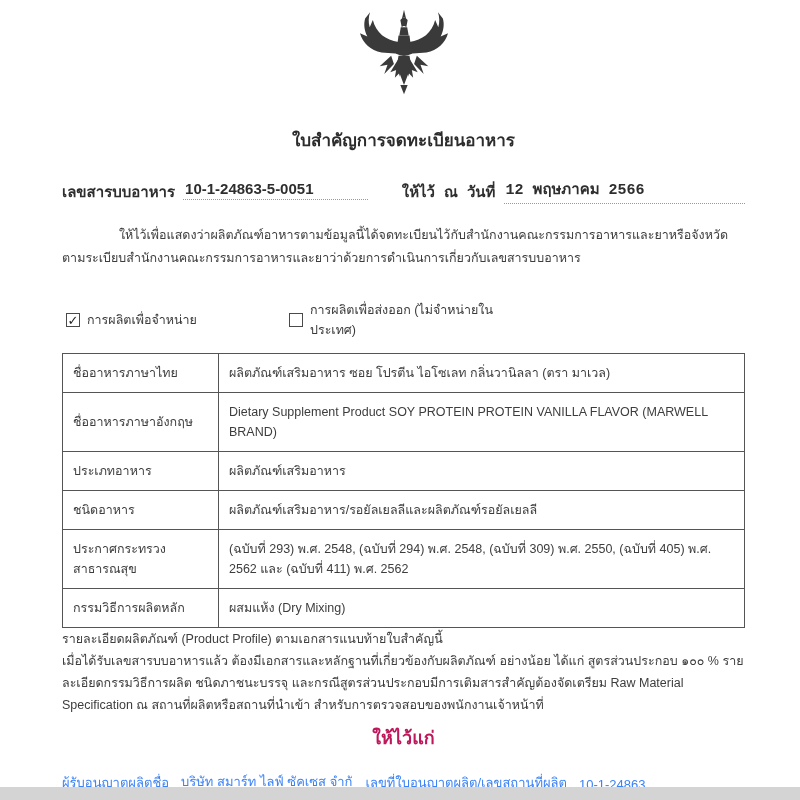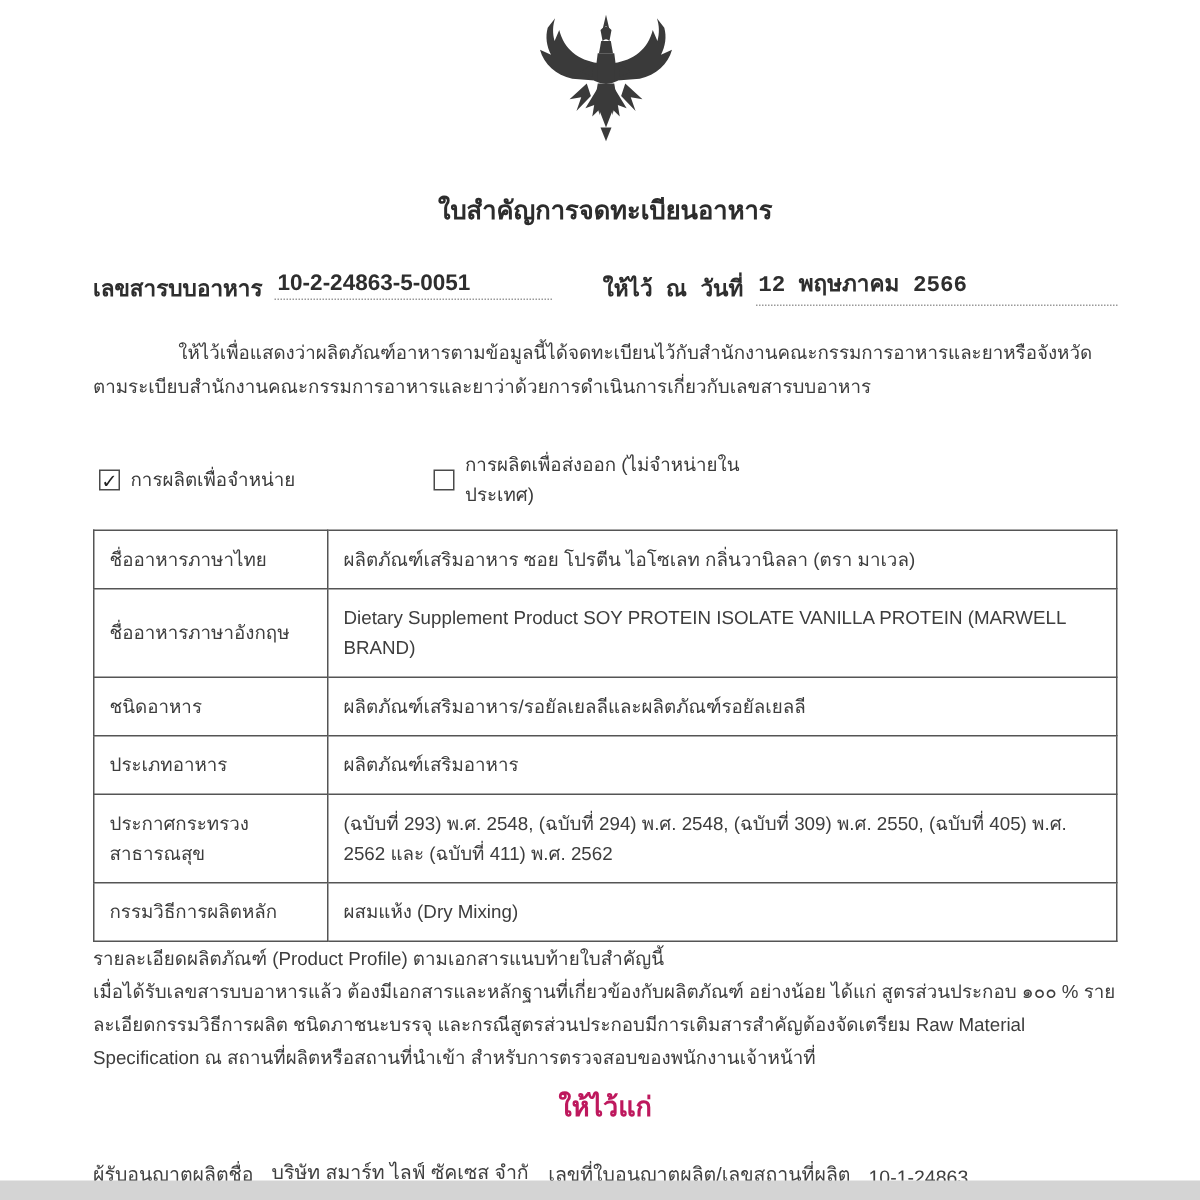--- a/index.html
+++ b/index.html
@@ -87,21 +87,21 @@
   
   .notes { margin-top: 1px; font-size: 12.5px; line-height: 1.75; color: #3d3d3d; word-break: break-word; }
   
   .grantee-heading {
     text-align: center;
     font-size: 18px;
     font-weight: bold;
     color: #be185d;
     margin-top: 6px;
   }
-  .form { margin-top: 19px; font-size: 13px; color: #404040; }
+  .form { margin-top: 19px; font-size: 13px; color: #3b82f6; }
   .f-row { display: flex; align-items: flex-end; margin-top: 9px; }
   .f-label { white-space: nowrap; padding-bottom: 2px; }
   .f-value {
     border-bottom: 1px dotted #a8a8a8;
     margin-left: 8px;
     margin-right: 14px;
     padding: 0 2px 2px 4px;
     min-height: 18px;
     white-space: nowrap;
     overflow: hidden;
@@ -151,21 +151,21 @@
         <path d="M56 84 L 60 94 L 64 84 Z"></path>
       </g>
     </svg>
   </div>
 
   <div class="doc-title">ใบสำคัญการจดทะเบียนอาหาร</div>
 
   <div class="header-line">
     <div class="header-left">
       <span class="hdr-label">เลขสารบบอาหาร</span>
-      <span class="hdr-value reg">10-2-24863-5-0051</span>
+      <span class="hdr-value reg">10-1-24863-5-0051</span>
     </div>
     <div class="header-right">
       <span class="hdr-label">ให้ไว้ ณ วันที่</span>
       <span class="hdr-value date">12 พฤษภาคม 2566</span>
     </div>
   </div>
 
   <div class="intro">
     <div class="indent">ให้ไว้เพื่อแสดงว่าผลิตภัณฑ์อาหารตามข้อมูลนี้ได้จดทะเบียนไว้กับสำนักงานคณะกรรมการอาหารและยาหรือจังหวัด</div>
     <div>ตามระเบียบสำนักงานคณะกรรมการอาหารและยาว่าด้วยการดำเนินการเกี่ยวกับเลขสารบบอาหาร</div>
@@ -183,29 +183,29 @@
   </div>
 
   <table class="info">
     <tbody>
       <tr>
         <td class="lbl">ชื่ออาหารภาษาไทย</td>
         <td>ผลิตภัณฑ์เสริมอาหาร ซอย โปรตีน ไอโซเลท กลิ่นวานิลลา (ตรา มาเวล)</td>
       </tr>
       <tr>
         <td class="lbl">ชื่ออาหารภาษาอังกฤษ</td>
-        <td>Dietary Supplement Product SOY PROTEIN ISOLATE VANILLA PROTEIN (MARWELL BRAND)</td>
+        <td>Dietary Supplement Product SOY PROTEIN PROTEIN VANILLA FLAVOR (MARWELL BRAND)</td>
+      </tr>
+      <tr>
+        <td class="lbl">ประเภทอาหาร</td>
+        <td>ผลิตภัณฑ์เสริมอาหาร</td>
       </tr>
       <tr>
         <td class="lbl">ชนิดอาหาร</td>
         <td>ผลิตภัณฑ์เสริมอาหาร/รอยัลเยลลีและผลิตภัณฑ์รอยัลเยลลี</td>
-      </tr>
-      <tr>
-        <td class="lbl">ประเภทอาหาร</td>
-        <td>ผลิตภัณฑ์เสริมอาหาร</td>
       </tr>
       <tr>
         <td class="lbl">ประกาศกระทรวงสาธารณสุข</td>
         <td>(ฉบับที่ 293) พ.ศ. 2548, (ฉบับที่ 294) พ.ศ. 2548, (ฉบับที่ 309) พ.ศ. 2550, (ฉบับที่ 405) พ.ศ. 2562 และ (ฉบับที่ 411) พ.ศ. 2562</td>
       </tr>
       <tr>
         <td class="lbl">กรรมวิธีการผลิตหลัก</td>
         <td>ผสมแห้ง (Dry Mixing)</td>
       </tr>
     </tbody>

